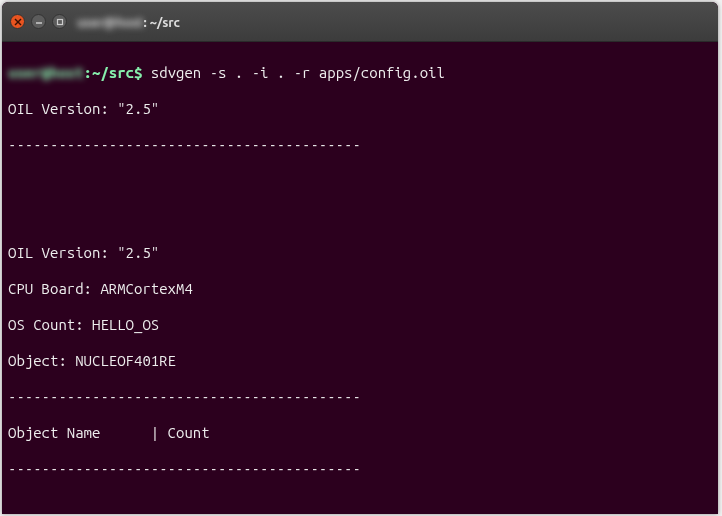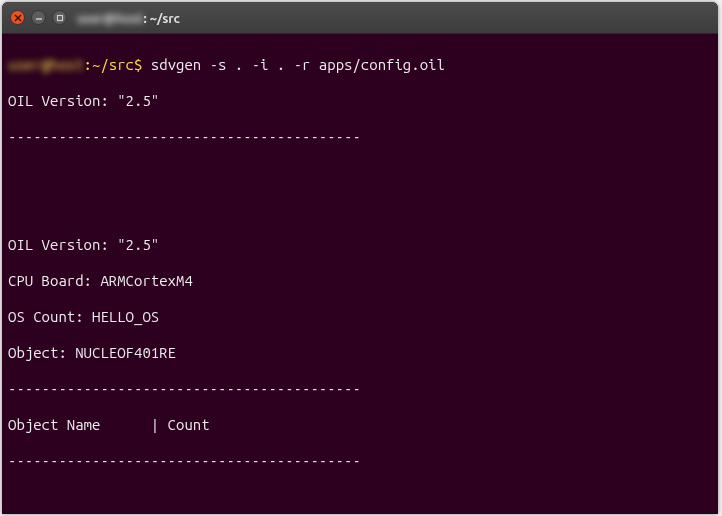--- a/index.html
+++ b/index.html
@@ -17,21 +17,21 @@
     .window {
       width: 716px;
       height: 512px;
       margin: 2px;
       background: #2c001e;
       border-radius: 6px 6px 0 0;
       overflow: hidden;
       box-shadow: 0 0 4px rgba(0,0,0,0.4);
     }
     .titlebar {
-      height: 32px;
+      height: 40px;
       background: linear-gradient(to bottom, #4c4c4c, #3c3c3c);
       display: flex;
       align-items: center;
       padding: 0 8px;
       border-radius: 6px 6px 0 0;
       border-bottom: 1px solid #2a2a2a;
     }
     .window-controls {
       display: flex;
       gap: 6px;
@@ -72,22 +72,22 @@
       line-height: 18px;
       color: #eee;
       white-space: pre;
       font-family: "Ubuntu Mono", "DejaVu Sans Mono", monospace;
     }
     .blur {
       filter: blur(3px);
       display: inline-block;
     }
     .prompt-path {
-      color: #fde047;
-      font-weight: normal;
+      color: #86efac;
+      font-weight: bold;
     }
     .line {
       display: block;
     }
   </style>
 </head>
 <body>
 
 <div class="window">
   <div class="titlebar">

